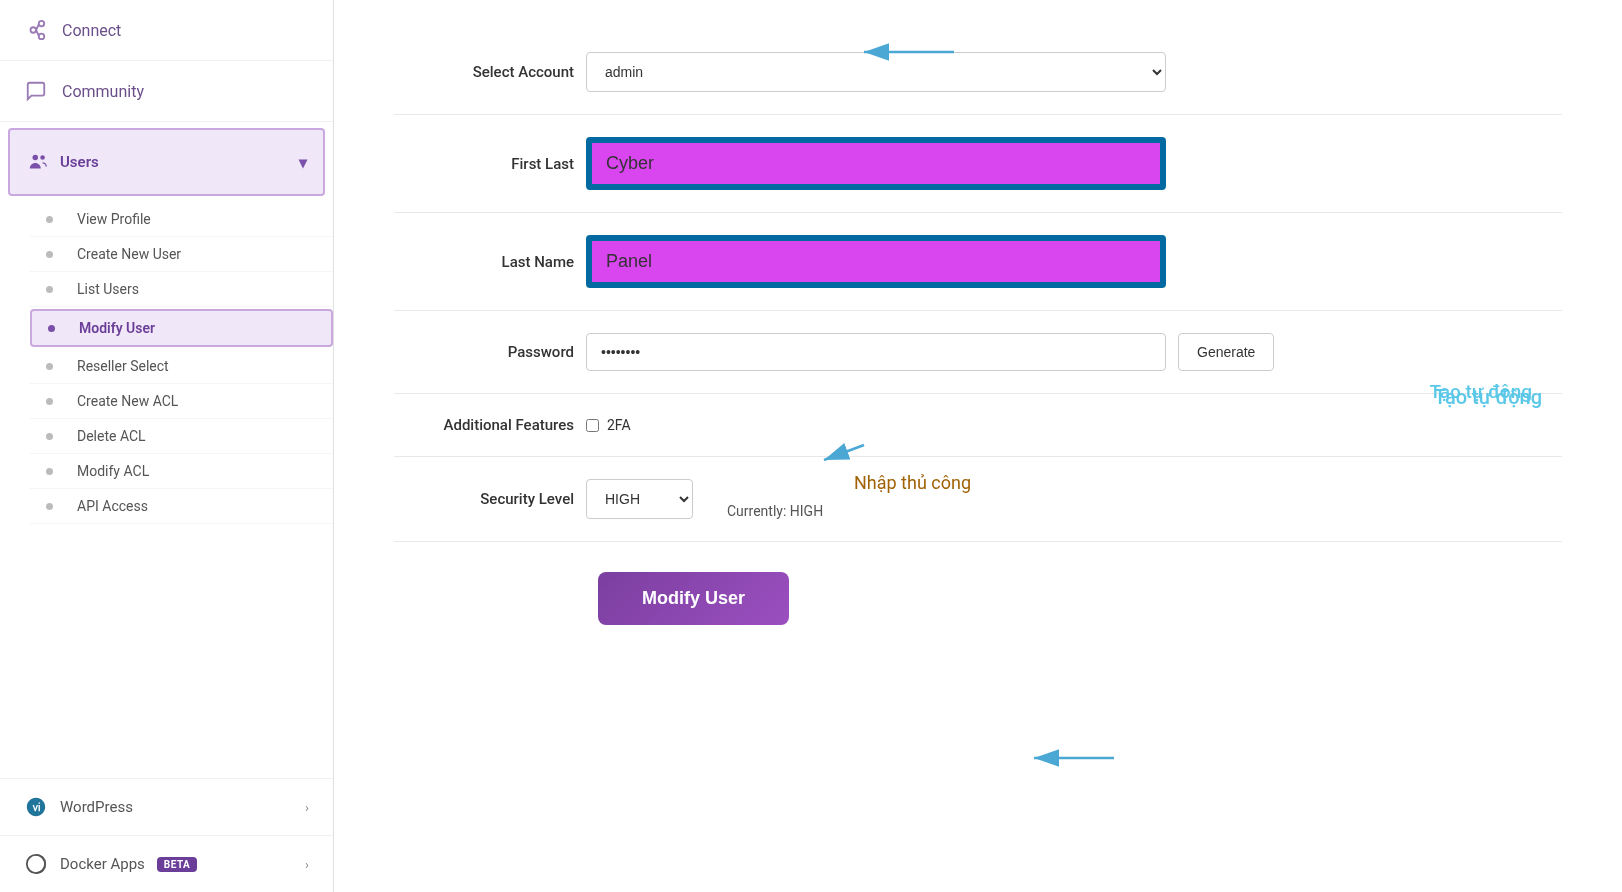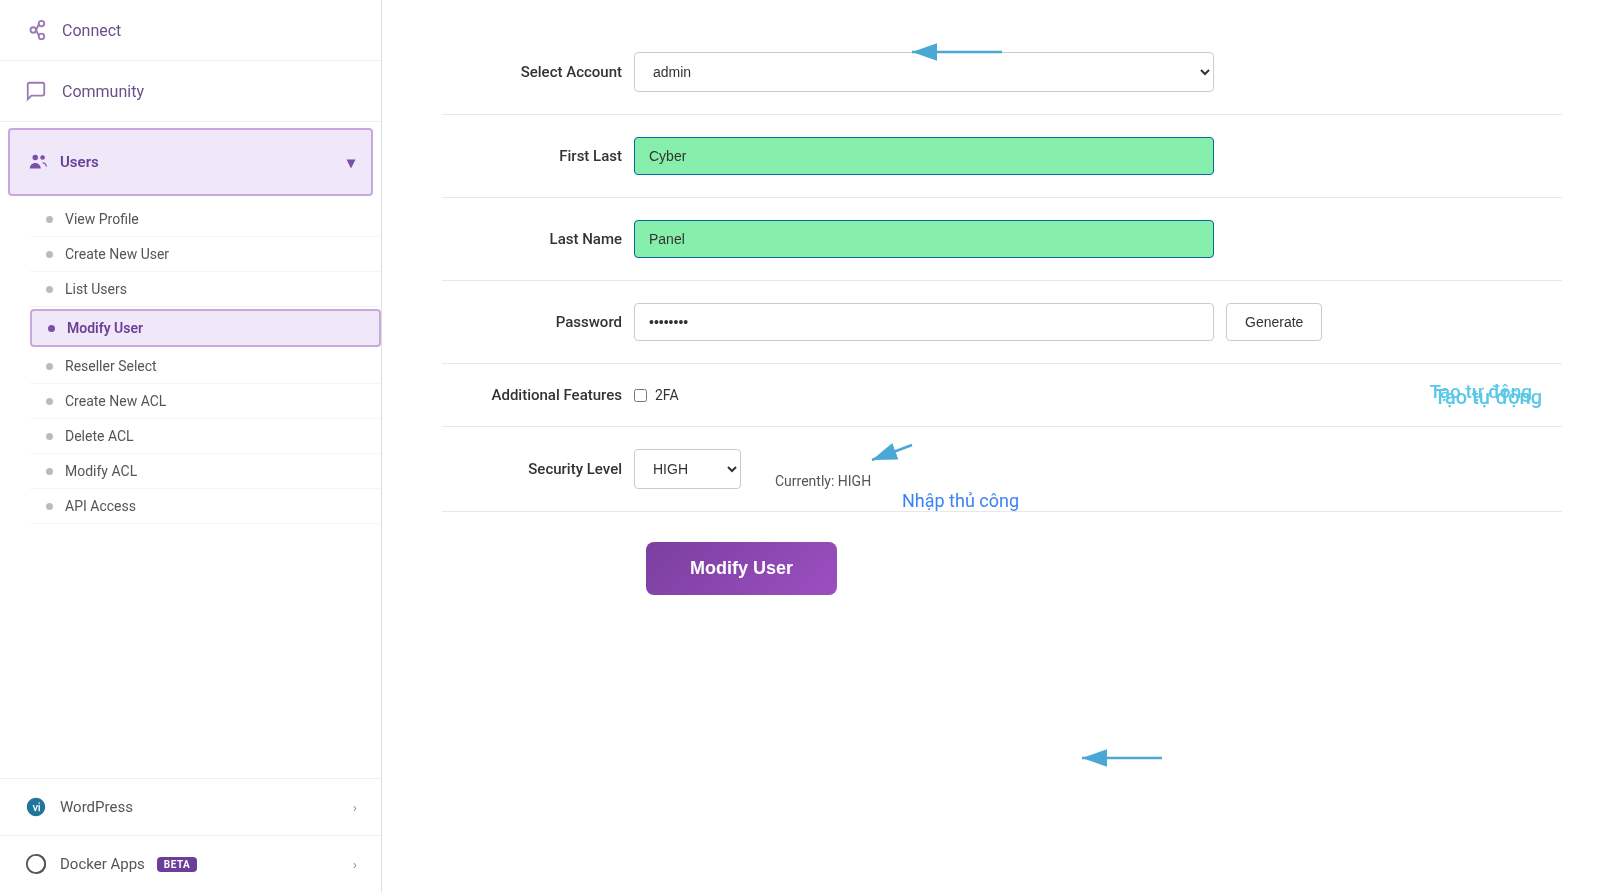--- a/index.html
+++ b/index.html
@@ -1,20 +1,20 @@
 <!DOCTYPE html>
 <html><head>
   <meta charset="utf-8">
   <style>
     * { box-sizing: border-box; margin: 0; padding: 0; }
     body { font-family: -apple-system, BlinkMacSystemFont, 'Segoe UI', Roboto, sans-serif; background: #f5f5f5; display: flex; height: 892px; overflow: hidden; }
 
     
     .sidebar {
-      width: 382px;
+      width: 334px;
       background: #fff;
       border-right: 1px solid #e0e0e0;
       display: flex;
       flex-direction: column;
       height: 100%;
       overflow-y: auto;
     }
 
     .sidebar-nav-item {
       display: flex;
@@ -72,21 +72,21 @@
       padding: 0 0 0 30px;
     }
 
     .sidebar-submenu-item {
       display: flex;
       align-items: center;
       padding: 9px 16px;
       font-size: 14px;
       color: #555;
       cursor: pointer;
-      gap: 12px;
+      gap: 24px;
       border-bottom: 1px solid #f5f5f5;
     }
 
     .sidebar-submenu-item.active {
       background: #f0e8f8;
       color: #6b3f99;
       font-weight: 600;
       border: 2px solid #c9a8e0;
       border-radius: 4px;
       margin: 2px 0;
@@ -150,25 +150,25 @@
       text-align: right;
       font-size: 15px;
       font-weight: 500;
       color: #333;
       flex-shrink: 0;
     }
 
     .form-input {
       flex: 1;
       padding: 10px 14px;
-      border: 1px solid #0369a1;
-      border-radius: 4px;
-      font-size: 14px;
-      color: #333;
-      background: #86efac;
+      border: 6px solid #0369a1;
+      border-radius: 4px;
+      font-size: 18px;
+      color: #333;
+      background: #d946ef;
       max-width: 580px;
     }
 
     .form-select {
       flex: 1;
       padding: 10px 14px;
       border: 1px solid #ccc;
       border-radius: 4px;
       font-size: 14px;
       color: #333;
@@ -449,15 +449,15 @@
     </defs>
 
     <line x1="620" y1="52" x2="530" y2="52" stroke="#4ba8d4" stroke-width="2.5" marker-end="url(#arrowhead)"></line>
 
     <line x1="530" y1="445" x2="490" y2="460" stroke="#4ba8d4" stroke-width="2.5" marker-end="url(#arrowhead)"></line>
 
     <line x1="780" y1="758" x2="700" y2="758" stroke="#4ba8d4" stroke-width="2.5" marker-end="url(#arrowhead)"></line>
   </svg>
 
   <div style="position:absolute; top:380px; right:90px; color:#5bc8e8; font-size:19px; font-weight:500; pointer-events:none;">Tạo tự động</div>
-  <div style="position:absolute; top:490px; left:520px; color:#3b82f6; font-size:18px; font-weight:400; pointer-events:none;">Nhập thủ công</div>
+  <div style="position:absolute; top:472px; left:520px; color:#a16207; font-size:18px; font-weight:400; pointer-events:none;">Nhập thủ công</div>
 
 </main>
 
 </body></html>

